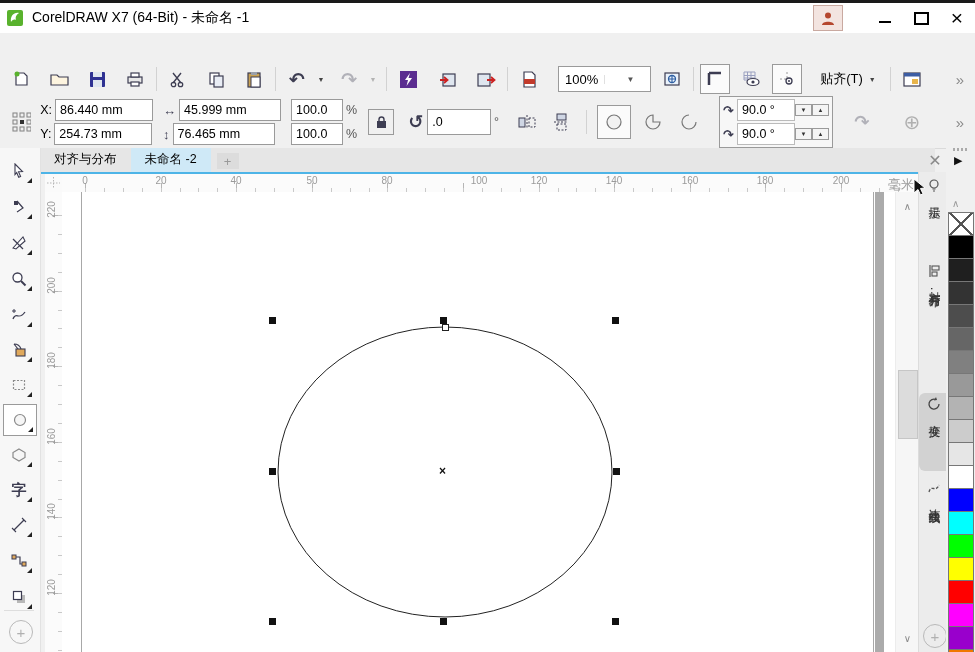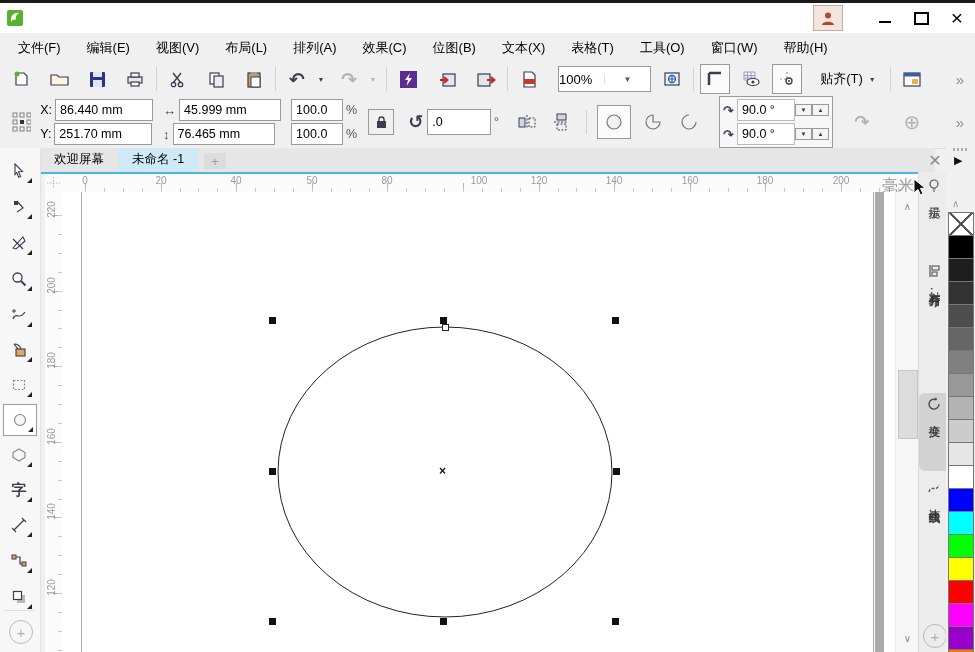--- a/index.html
+++ b/index.html
@@ -22,21 +22,21 @@
   
   #toolbar{left:0;top:62px;width:975px;height:34px;background:#f0f0f0;display:flex;align-items:center;border-bottom:1px solid #e0e0e0;}
   #propbar{left:0;top:96px;width:975px;height:52px;background:#f0f0f0;display:flex;align-items:center;border-bottom:1px solid #dadada;}
   .tbtn{min-width:28px;height:28px;display:flex;align-items:center;justify-content:center;border:1px solid transparent;}
   .tbtn.pressed{border:1px solid #9a9a9a;background:#fbfbfb;}
   .tbtn.disabled{opacity:.35;}
   .sep{width:1px;height:24px;background:#d2d2d2;margin:0 6px;flex:none;}
   .drop{font-size:7px;color:#444;margin-left:2px;}
   .glyph{font-size:17px;color:#3d3d52;font-weight:bold;line-height:1;}
   .combo{width:92px;height:24px;border:1px solid #9a9a9a;background:#fff;display:flex;align-items:center;font-size:13px;}
-  .combo span{flex:1;padding-left:0;}
+  .combo span{flex:1;padding-left:6px;}
   .combo .ca{width:18px;text-align:center;font-size:8px;color:#555;border-left:1px solid #e0e0e0;}
   .field{height:20px;border:1px solid #9a9a9a;background:#fff;font-size:12.5px;padding:0 4px;display:flex;align-items:center;}
   .lbl{font-size:12.5px;margin:0 3px;}
   .spinbtn{width:15px;height:10px;border:1px solid #9a9a9a;background:#f4f4f4;font-size:6px;color:#333;display:flex;align-items:center;justify-content:center;}
   .col{display:flex;flex-direction:column;gap:2px;}
   .row{display:flex;align-items:center;}
   svg.ico{display:block;}
   
   #tabbar{left:40px;top:148px;width:895px;height:24px;background:#e6e6e6;border-bottom:2px solid #4db4e7;display:flex;align-items:flex-end;}
   .doc-tab{padding:3px 14px 4px 14px;font-size:12.5px;height:17px;}
@@ -44,21 +44,21 @@
   #new-tab-btn{width:22px;height:16px;background:#dcdcdc;color:#999;font-size:13px;display:flex;align-items:center;justify-content:center;margin:0 0 3px 6px;}
   #tabbar-close{left:925px;top:150px;width:20px;height:20px;color:#8a8a8a;font-size:16px;display:flex;align-items:center;justify-content:center;}
   
   #ruler-corner{left:45px;top:174px;width:17px;height:18px;background:#fafafa;border-right:1px solid #e0e0e0;border-bottom:1px solid #e0e0e0;}
   #hruler{left:62px;top:174px;width:858px;height:18px;background:#fbfbfb;border-bottom:1px solid #e4e4e4;
     background-image:
       repeating-linear-gradient(to right,#c9c9c9 0 1px,transparent 1px 18.9px),
       repeating-linear-gradient(to right,#b5b5b5 0 1px,transparent 1px 75.6px);
     background-size:820px 4px,820px 9px;background-position:23px 14px,23px 9px;background-repeat:no-repeat;}
   .hr-num{position:absolute;top:1px;font-size:10px;color:#9a9a9a;transform:translateX(-50%);}
-  #hruler-unit{position:absolute;top:2px;right:6px;font-size:16px;color:#9a9a9a;}
+  #hruler-unit{position:absolute;top:2px;right:6px;font-size:13px;color:#9a9a9a;}
   #vruler{left:45px;top:192px;width:17px;height:460px;background:#fbfbfb;border-right:1px solid #e4e4e4;
     background-image:
       repeating-linear-gradient(to bottom,#c9c9c9 0 1px,transparent 1px 18.9px),
       repeating-linear-gradient(to bottom,#b5b5b5 0 1px,transparent 1px 75.6px);
     background-size:4px 440px,9px 440px;background-position:13px 23px,8px 23px;background-repeat:no-repeat;}
   .vr-num{position:absolute;left:-6px;font-size:10px;color:#9a9a9a;transform:rotate(-90deg);width:24px;text-align:center;}
   
   #toolbox{left:0;top:148px;width:40px;height:504px;background:#f7f7f7;border-right:1px solid #e2e2e2;}
   .tool{position:absolute;left:3px;width:32px;height:30px;display:flex;align-items:center;justify-content:center;}
   .tool::after{content:"";position:absolute;right:3px;bottom:3px;border-left:5px solid transparent;border-bottom:5px solid #222;}
@@ -98,52 +98,39 @@
 
 <div id="app">
 
   <div id="topstrip" class="abs"></div>
 
   <div id="titlebar" class="abs">
     <svg class="ico" width="18" height="18" style="margin-left:6px">
       <rect x="1" y="1" width="16" height="16" rx="2" fill="#59b22d"></rect>
       <path d="M5 13 C4 7,8 3,13 4 C10 6,9 8,10 11 C8 10,6 11,5 13 Z" fill="#fff"></path>
     </svg>
+    <span id="title-text">CorelDRAW X7 (64-Bit) - 未命名 -1</span>
     <div style="flex:1"></div>
     <div id="user-btn">
       <svg class="ico" width="16" height="16">
         <circle cx="8" cy="5.5" r="3" fill="#b5472f"></circle>
         <path d="M2 15 C2 10.5,14 10.5,14 15 Z" fill="#b5472f"></path>
       </svg>
     </div>
     <div class="wbtn">
         <div id="min-glyph"></div>
       </div>
     <div class="wbtn">
         <div id="max-glyph"></div>
       </div>
     <div class="wbtn">
         <span id="close-glyph">×</span>
       </div>
   </div>
 
-  <div id="menubar" class="abs">
-    <span class="menu-item">文件(F)</span>
-    <span class="menu-item">编辑(E)</span>
-    <span class="menu-item">视图(V)</span>
-    <span class="menu-item">布局(L)</span>
-    <span class="menu-item">排列(A)</span>
-    <span class="menu-item">效果(C)</span>
-    <span class="menu-item">位图(B)</span>
-    <span class="menu-item">文本(X)</span>
-    <span class="menu-item">表格(T)</span>
-    <span class="menu-item">工具(O)</span>
-    <span class="menu-item">窗口(W)</span>
-    <span class="menu-item">帮助(H)</span>
-  </div>
 
   <div id="toolbar" class="abs">
     <div class="tbtn" style="margin-left:6px">
       <svg class="ico" width="18" height="18">
         <path d="M4 3 h8 l3 3 v9 h-11 z" fill="#fff" stroke="#3d3d52" stroke-width="1.2"></path>
           <circle cx="5" cy="4" r="2.5" fill="#59b22d"></circle>
       </svg>
     </div>
     <div class="tbtn" style="margin-left:8px">
       <svg class="ico" width="19" height="16">
@@ -287,21 +274,21 @@
       </g>
       <rect x="8" y="8" width="4" height="4" fill="#333"></rect>
     </svg>
     <div class="col">
       <div class="row">
           <span class="lbl">X:</span>
         <div class="field" style="width:88px">86.440 mm</div>
         </div>
       <div class="row">
           <span class="lbl">Y:</span>
-        <div class="field" style="width:88px">251.70 mm</div>
+        <div class="field" style="width:88px">254.73 mm</div>
         </div>
     </div>
     <div class="col" style="margin-left:10px">
       <div class="row">
           <span class="glyph" style="font-size:13px;margin-right:3px">↔</span>
         <div class="field" style="width:92px">45.999 mm</div>
         </div>
       <div class="row">
           <span class="glyph" style="font-size:13px;margin-right:3px">↕</span>
         <div class="field" style="width:92px">76.465 mm</div>
@@ -383,22 +370,22 @@
     </div>
     <div class="tbtn" style="margin-left:20px">
       <span style="color:#b0b0b0;font-size:20px">⊕</span>
     </div>
     <div class="tbtn" style="margin-left:18px">
       <span style="color:#8a8a8a;font-size:15px">»</span>
     </div>
   </div>
 
   <div id="tabbar" class="abs">
-    <div class="doc-tab">欢迎屏幕</div>
-    <div class="doc-tab active">未命名 -1</div>
+    <div class="doc-tab">对齐与分布</div>
+    <div class="doc-tab active">未命名 -2</div>
     <div id="new-tab-btn">+</div>
   </div>
   <div id="tabbar-close" class="abs">✕</div>
 
   <div id="ruler-corner" class="abs">
     <svg class="ico" width="17" height="18">
       <path d="M8.5 3 v12 M2 9 h13" stroke="#b5b5b5" stroke-width="1" stroke-dasharray="1.5 1.5"></path>
     </svg>
   </div>
   <div id="hruler" class="abs">

